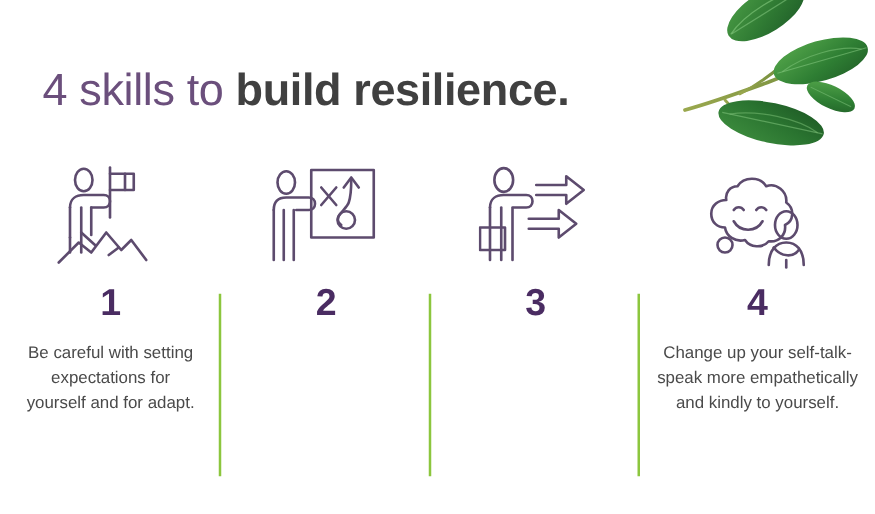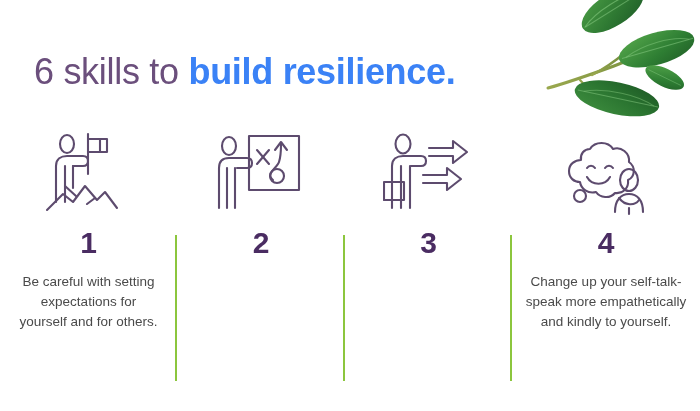--- a/index.html
+++ b/index.html
@@ -25,21 +25,21 @@
     line-height: 44px;
     white-space: nowrap;
     letter-spacing: -0.3px;
   }
   .title-light {
     font-weight: 300;
     color: #6b4f7c;
   }
   .title-bold {
     font-weight: 700;
-    color: #3b82f6;
+    color: #404040;
   }
 
   
   .leaf-decor {
     position: absolute;
     right: 0px;
     top: -4px;
     width: 160px;
     height: 122px;
     pointer-events: none;
@@ -103,21 +103,21 @@
   }
   .col-1 .desc { width: 145px; }
   .col-2 .desc { width: 140px; }
   .col-3 .desc { width: 140px; }
   .col-4 .desc { width: 172px; }
 </style>
 </head>
 <body>
 
 <div class="title">
-  <span class="title-light">6 skills to </span><span class="title-bold">build resilience.</span>
+  <span class="title-light">4 skills to </span><span class="title-bold">build resilience.</span>
 </div>
 
 <div class="leaf-decor">
   <svg width="160" height="122" viewBox="0 0 160 122" xmlns="http://www.w3.org/2000/svg">
     <defs>
       <linearGradient id="lg1" x1="0" y1="0" x2="1" y2="1">
         <stop offset="0%" stop-color="#4a9c45"></stop>
         <stop offset="55%" stop-color="#2f7a33"></stop>
         <stop offset="100%" stop-color="#1f5d28"></stop>
       </linearGradient>
@@ -185,21 +185,21 @@
         <path d="M45 4 L 45 44"></path>
 
         <path d="M45 9 L 64 9 L 64 22 L 45 22"></path>
         <path d="M57 9 L 57 22"></path>
 
         <path d="M4 80 L 20 64 L 30 72 L 42 56 L 54 70 L 62 62 L 74 78"></path>
         <path d="M44 74 L 52 68"></path>
       </svg>
     </div>
     <div class="num">1</div>
-    <div class="desc">Be careful with setting expectations for yourself and for others.</div>
+    <div class="desc">Be careful with setting expectations for yourself and for adapt.</div>
     <div class="col-sep"></div>
   </div>
 
   <div class="col col-2">
     <div class="icon-wrap">
       <svg width="92" height="88" viewBox="0 0 92 88" fill="none" stroke="#5d4b6e" stroke-width="2.1" stroke-linecap="round" stroke-linejoin="round" xmlns="http://www.w3.org/2000/svg">
 
         <ellipse cx="14" cy="16" rx="7" ry="9"></ellipse>
 
         <path d="M4 38 C 4 31, 8 28, 14 28 L 32 28 C 35 28, 37 30, 37 33 C 37 36, 35 38, 32 38 L 22 38"></path>

